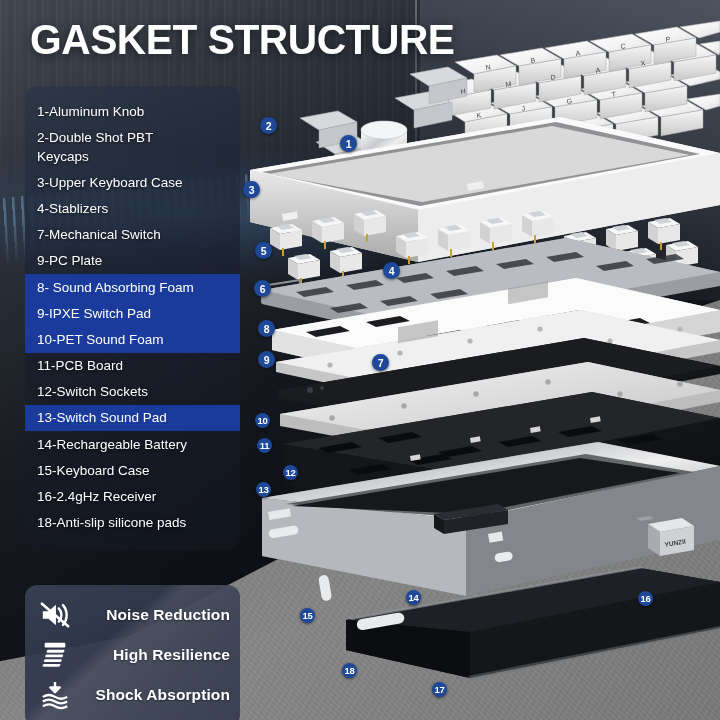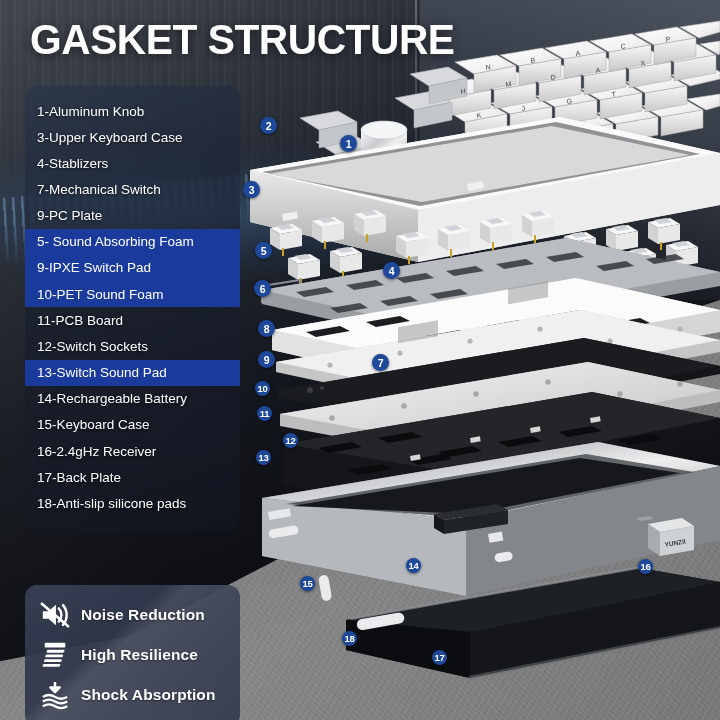--- a/index.html
+++ b/index.html
@@ -104,39 +104,39 @@
     border-radius:12px; overflow:hidden;
     background:linear-gradient(158deg, rgba(58,66,86,0.93) 0%, rgba(48,55,74,0.93) 40%, rgba(52,59,78,0.93) 100%);
     padding:10px 0 12px 0;
   }
   .feat-sheen {
     position:absolute; inset:0; pointer-events:none;
     background:linear-gradient(138deg, rgba(255,255,255,0) 38%, rgba(255,255,255,0.10) 44%, rgba(255,255,255,0.045) 70%, rgba(255,255,255,0) 100%);
   }
   .feat-row {
     position:relative; display:flex; align-items:center;
-    gap:11px; padding:5px 10px 5px 15px;
+    gap:11px; padding:5px 10px 5px 15px;justify-content:space-between;
   }
   .feat-ico { width:30px; height:30px; flex:0 0 30px; display:block; }
   .feat-label {
     font-size:15.5px; font-weight:bold; color:#ffffff; letter-spacing:.1px;
     text-shadow:0 1px 2px rgba(0,0,0,.45);
   }
 
   
   .kb { position:absolute; inset:0; }
   .badge {
     position:absolute; width:17px; height:17px; border-radius:50%;
     background:#1e4899; color:#fff;
     font-size:10.5px; font-weight:bold;
     display:flex; align-items:center; justify-content:center;
     box-shadow:0 1px 3px rgba(0,0,0,.55);
     letter-spacing:-0.3px;
   }
-  .badge.sm { width:15px; height:15px; font-size:9.5px; }
+  .badge.sm { width:15px; height:15px; font-size:9.5px;margin-top:32px; }
 </style>
 </head>
 <body>
 
 <div class="stage">
 
   <div class="bg-base"></div>
   <div class="bg-streaks"></div>
   <div class="bg-rightwall"></div>
   <div class="bg-panelline"></div>
@@ -624,34 +624,35 @@
       <div class="badge sm" style="left: 406px; top: 558px;">14</div>
       <div class="badge sm" style="left: 300px; top: 576px;">15</div>
       <div class="badge sm" style="left: 638px; top: 559px;">16</div>
       <div class="badge sm" style="left: 432px; top: 650px;">17</div>
       <div class="badge sm" style="left: 342px; top: 631px;">18</div>
     </div>
 
   <div class="list-panel">
     <div id="list-host">
         <div class="list-item">1-Aluminum Knob</div>
+        <div class="list-item">2-Double Shot PBT
+Keycaps</div>
         <div class="list-item">3-Upper Keyboard Case</div>
         <div class="list-item">4-Stablizers</div>
         <div class="list-item">7-Mechanical Switch</div>
         <div class="list-item">9-PC Plate</div>
-        <div class="list-item hl">5- Sound Absorbing Foam</div>
+        <div class="list-item hl">8- Sound Absorbing Foam</div>
         <div class="list-item hl">9-IPXE Switch Pad</div>
         <div class="list-item hl">10-PET Sound Foam</div>
         <div class="list-item">11-PCB Board</div>
         <div class="list-item">12-Switch Sockets</div>
         <div class="list-item hl">13-Switch Sound Pad</div>
         <div class="list-item">14-Rechargeable Battery</div>
         <div class="list-item">15-Keyboard Case</div>
         <div class="list-item">16-2.4gHz Receiver</div>
-        <div class="list-item">17-Back Plate</div>
         <div class="list-item">18-Anti-slip silicone pads</div>
       </div>
   </div>
 
   <div class="feat-panel">
     <div class="feat-sheen"></div>
     <div id="feat-host">
         <div class="feat-row">
           <span class="feat-ico"><svg viewBox="0 0 32 32">
               <path d="M3 12h6l8-7v22l-8-7H3z" fill="#fff"></path>

